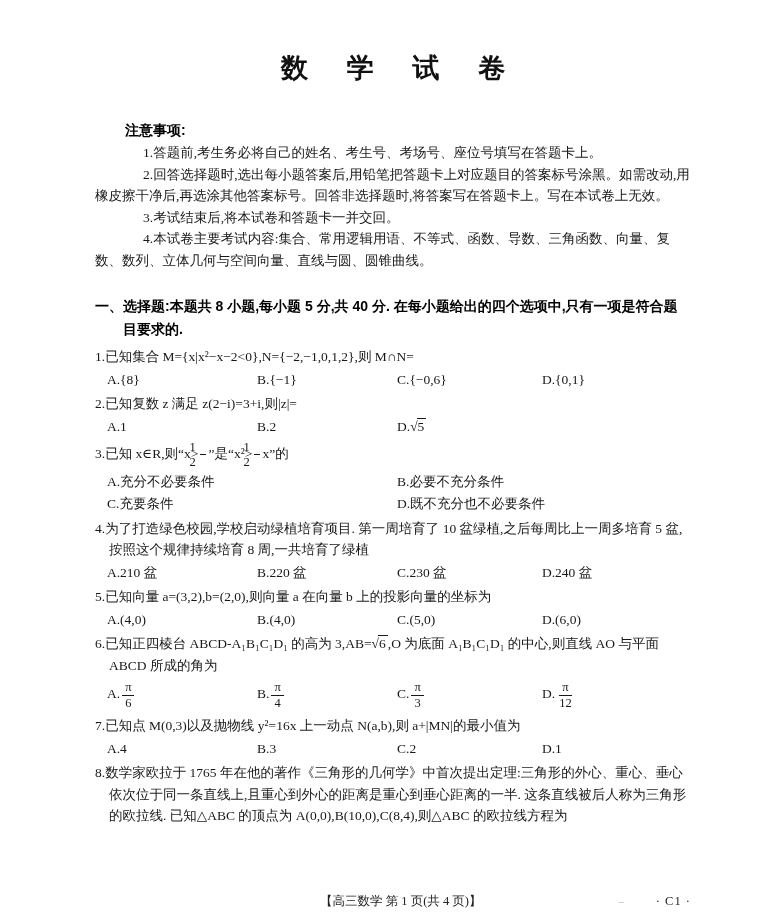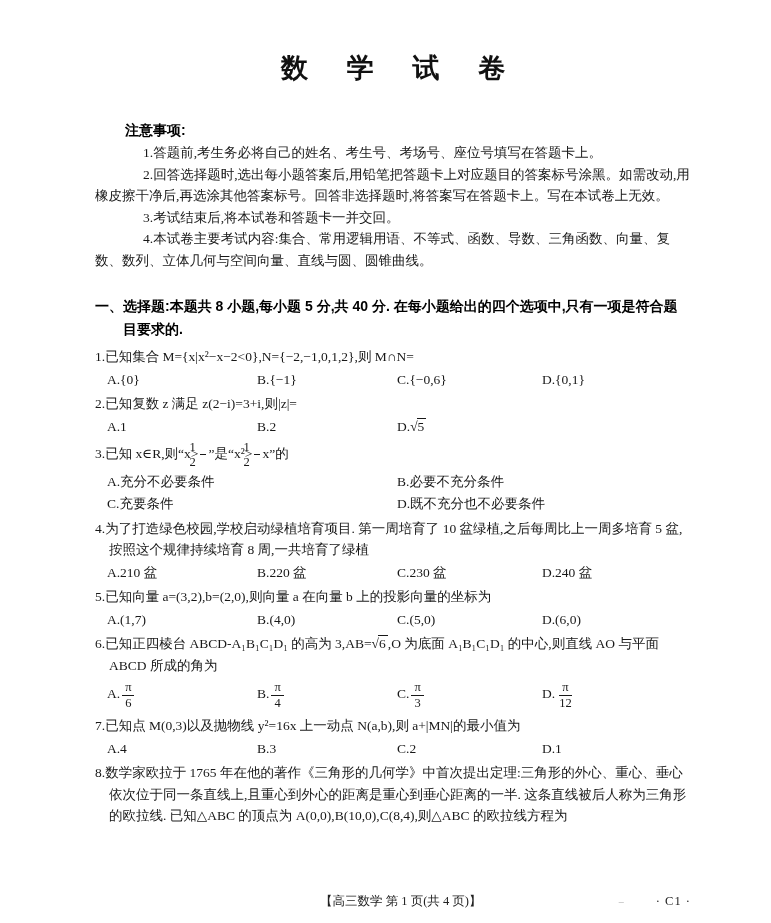--- a/index.html
+++ b/index.html
@@ -111,21 +111,21 @@
       <p class="item">2.回答选择题时,选出每小题答案后,用铅笔把答题卡上对应题目的答案标号涂黑。如需改动,用橡皮擦干净后,再选涂其他答案标号。回答非选择题时,将答案写在答题卡上。写在本试卷上无效。</p>
       <p class="item">3.考试结束后,将本试卷和答题卡一并交回。</p>
       <p class="item">4.本试卷主要考试内容:集合、常用逻辑用语、不等式、函数、导数、三角函数、向量、复数、数列、立体几何与空间向量、直线与圆、圆锥曲线。</p>
     </section>
 
     <p class="sec-heading">一、选择题:本题共 8 小题,每小题 5 分,共 40 分. 在每小题给出的四个选项中,只有一项是符合题目要求的.</p>
 
     <div class="q">
       <p class="stem">1.已知集合 M={x|x²−x−2&lt;0},N={−2,−1,0,1,2},则 M∩N=</p>
       <div class="optrow">
-        <span>A.{0}</span>
+        <span>A.{8}</span>
         <span>B.{−1}</span>
         <span>C.{−0,6}</span>
         <span>D.{0,1}</span>
       </div>
     </div>
 
     <div class="q">
       <p class="stem">2.已知复数 z 满足 z(2−i)=3+i,则|z|=</p>
       <div class="optrow">
         <span>A.1</span>
@@ -158,21 +158,21 @@
         <span>A.210 盆</span>
         <span>B.220 盆</span>
         <span>C.230 盆</span>
         <span>D.240 盆</span>
       </div>
     </div>
 
     <div class="q">
       <p class="stem">5.已知向量 a=(3,2),b=(2,0),则向量 a 在向量 b 上的投影向量的坐标为</p>
       <div class="optrow">
-        <span>A.(1,7)</span>
+        <span>A.(4,0)</span>
         <span>B.(4,0)</span>
         <span>C.(5,0)</span>
         <span>D.(6,0)</span>
       </div>
     </div>
 
     <div class="q">
       <p class="stem"><span>6.已知正四棱台 ABCD-A₁B₁C₁D₁ 的高为 3,AB=</span><span class="sqrt"><span class="rsign">√</span><span class="rad">6</span></span><span>,O 为底面 A₁B₁C₁D₁ 的中心,则直线 AO 与平面 ABCD 所成的角为</span></p>
       <div class="optrow tall">
         <span><span>A.</span><span class="frac">

